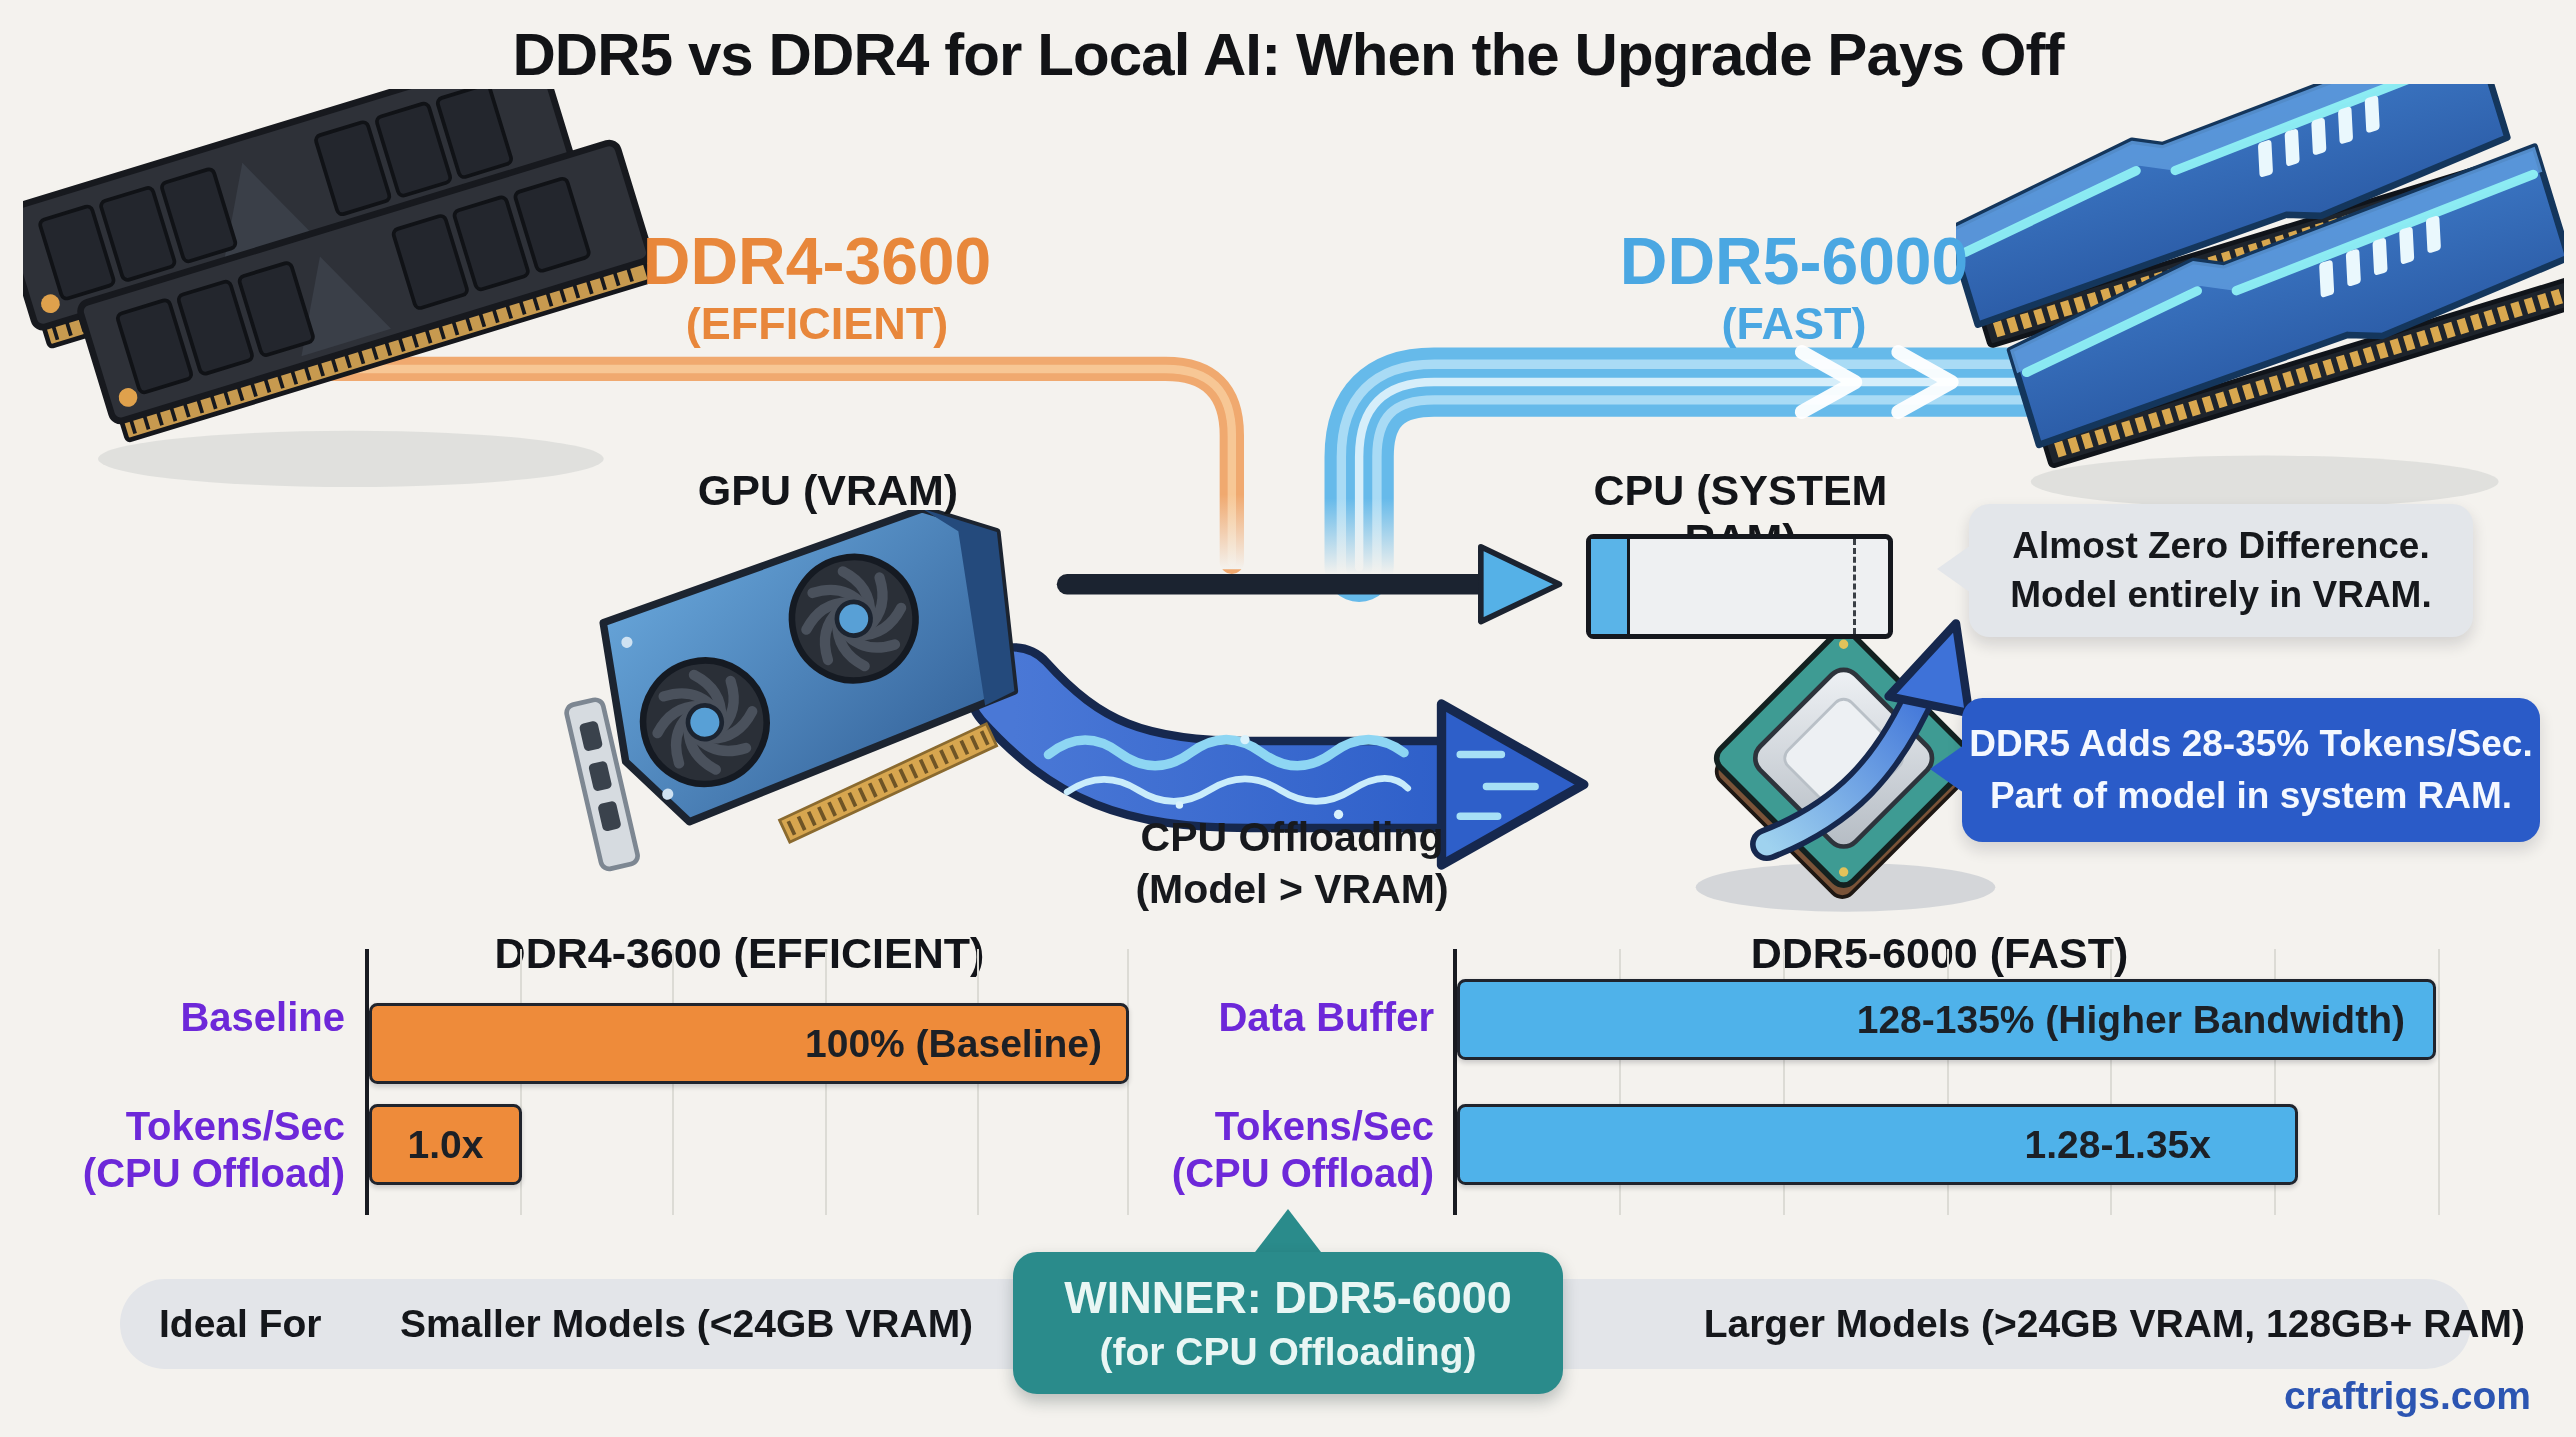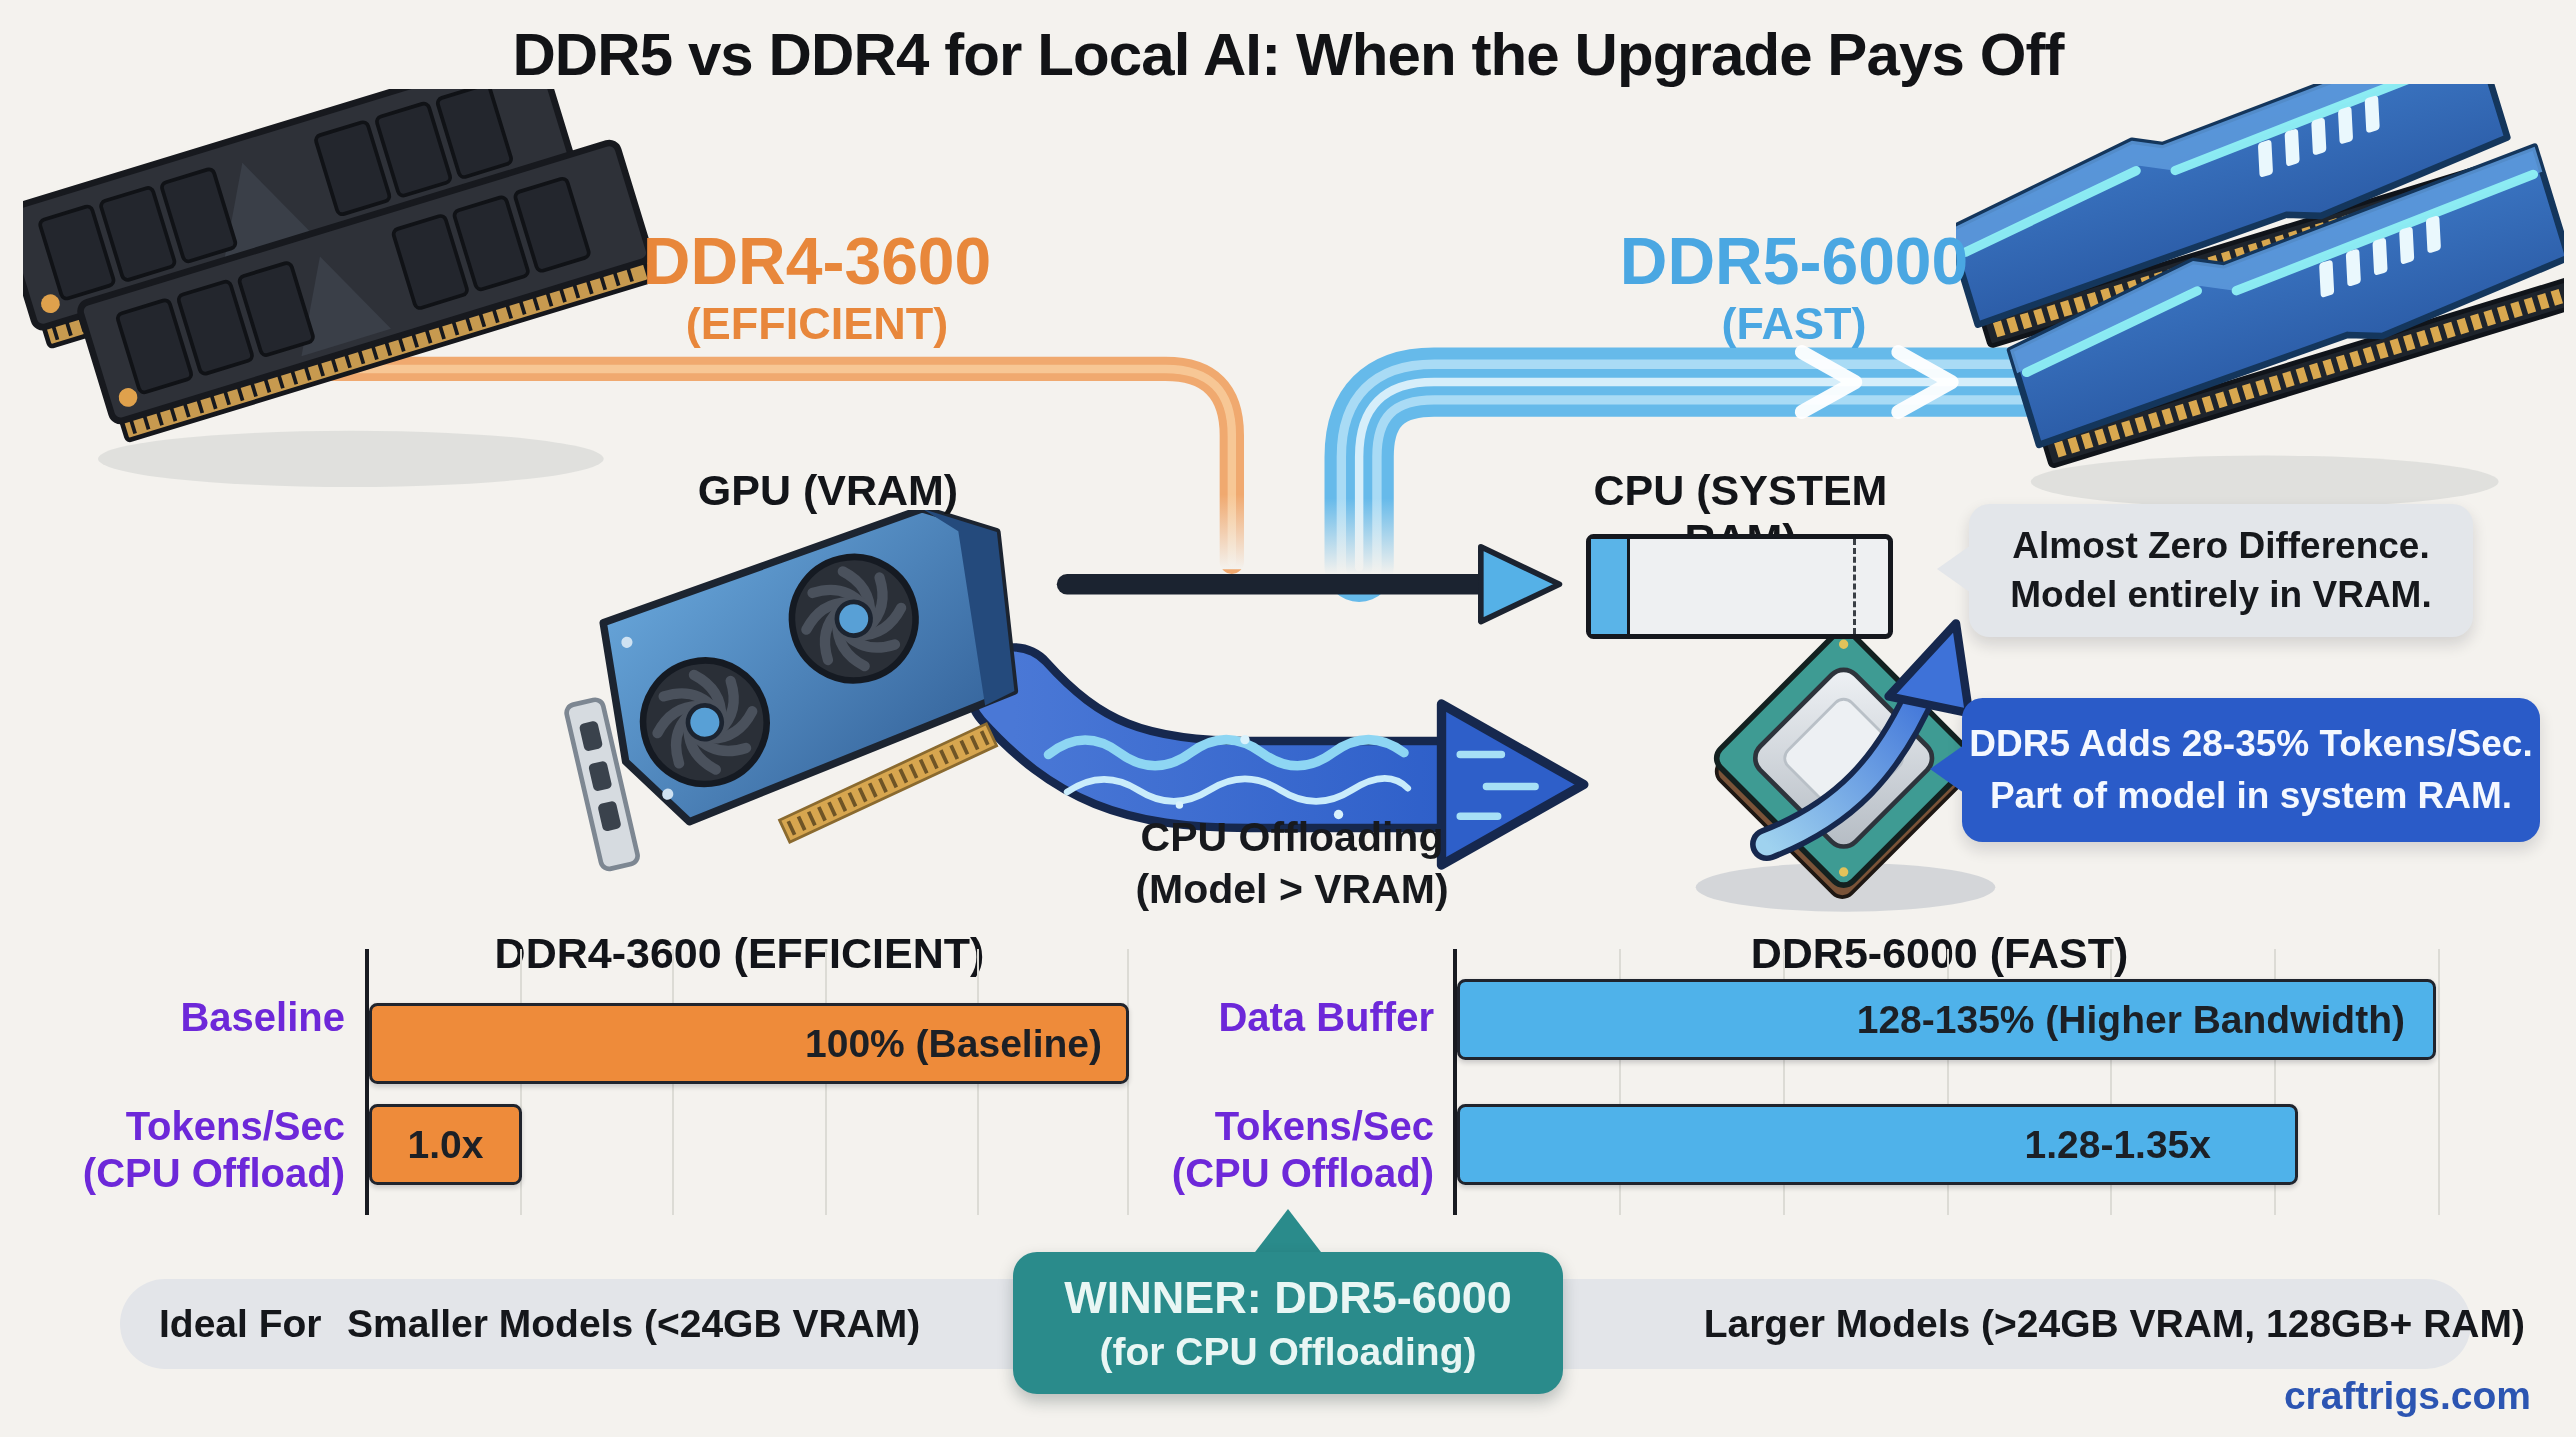--- a/index.html
+++ b/index.html
@@ -54,21 +54,21 @@
     display:flex;align-items:center;box-shadow:0 2.8px 5.6px rgba(20,24,32,.18);
   }
   .bar-orange{background:#ee8b3a;}
   .bar-blue{background:#4fb2ea;}
   .bar .val{width:100%;font-size:39px;font-weight:800;color:#1c2026;}
   .row-label{font-size:40px;font-weight:800;text-align:right;color:#6d28d9;line-height:1.18;}
   
   .footer-band{left:120px;top:1279px;width:2351px;height:90px;background:#e3e5e9;border-radius:45px;}
   .footer-text{top:1279px;height:90px;line-height:90px;font-size:39px;color:#15171b;}
   .ideal-for{left:159px;width:243px;font-weight:800;}
-  .smaller-models{left:347px;width:637px;font-weight:600;}
+  .smaller-models{left:368px;width:637px;text-align:center;font-weight:600;}
   .larger-models{left:1669px;width:856px;text-align:right;font-weight:600;}
   .winner-badge{
     left:1013px;top:1252px;width:550px;height:142px;background:#2a8b8b;border-radius:24px;
     display:flex;flex-direction:column;justify-content:center;text-align:center;
     box-shadow:0 7.5px 15px rgba(20,40,40,.25);color:#e9f6f4;
   }
   .winner-badge .w1{font-size:45px;font-weight:800;}
   .winner-badge .w2{font-size:39px;font-weight:600;margin-top:5.6px;}
   .winner-tri{left:1252px;top:1209px;width:0;height:0;border-left:36px solid transparent;border-right:36px solid transparent;border-bottom:47px solid #2a8b8b;}
   .watermark{right:45px;top:1374px;font-size:39px;font-weight:700;color:#2c55b2;}

